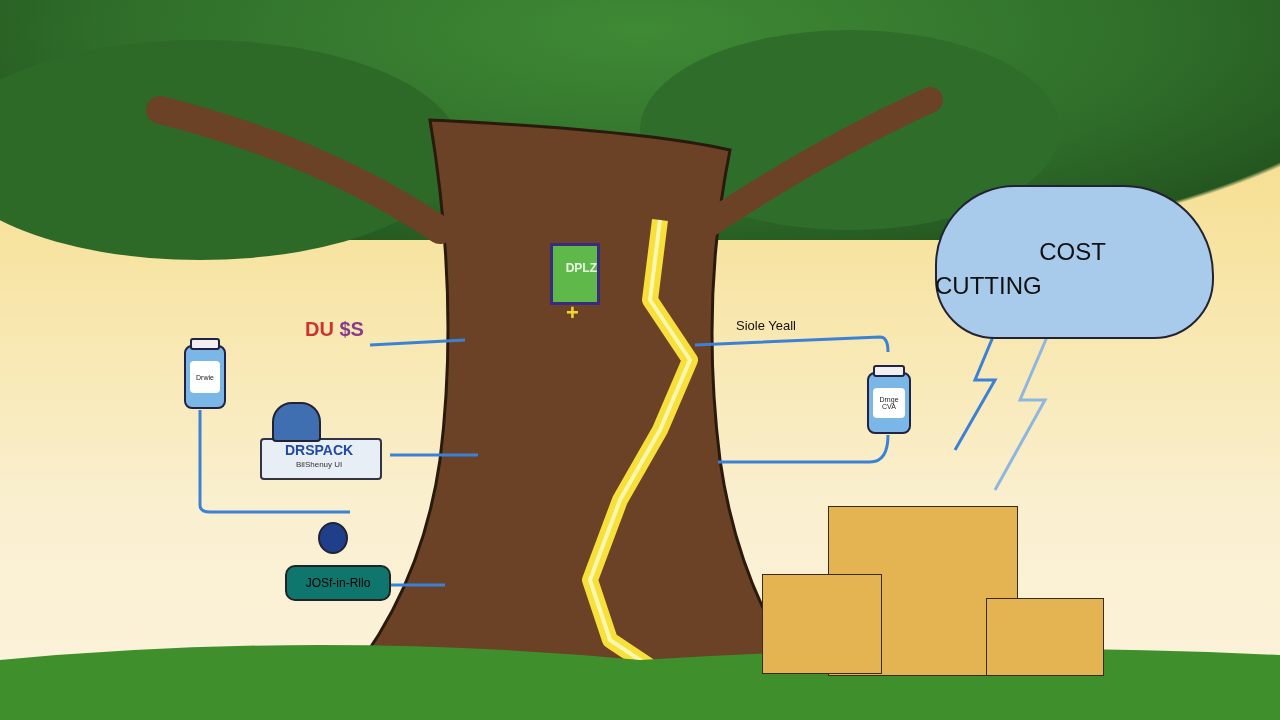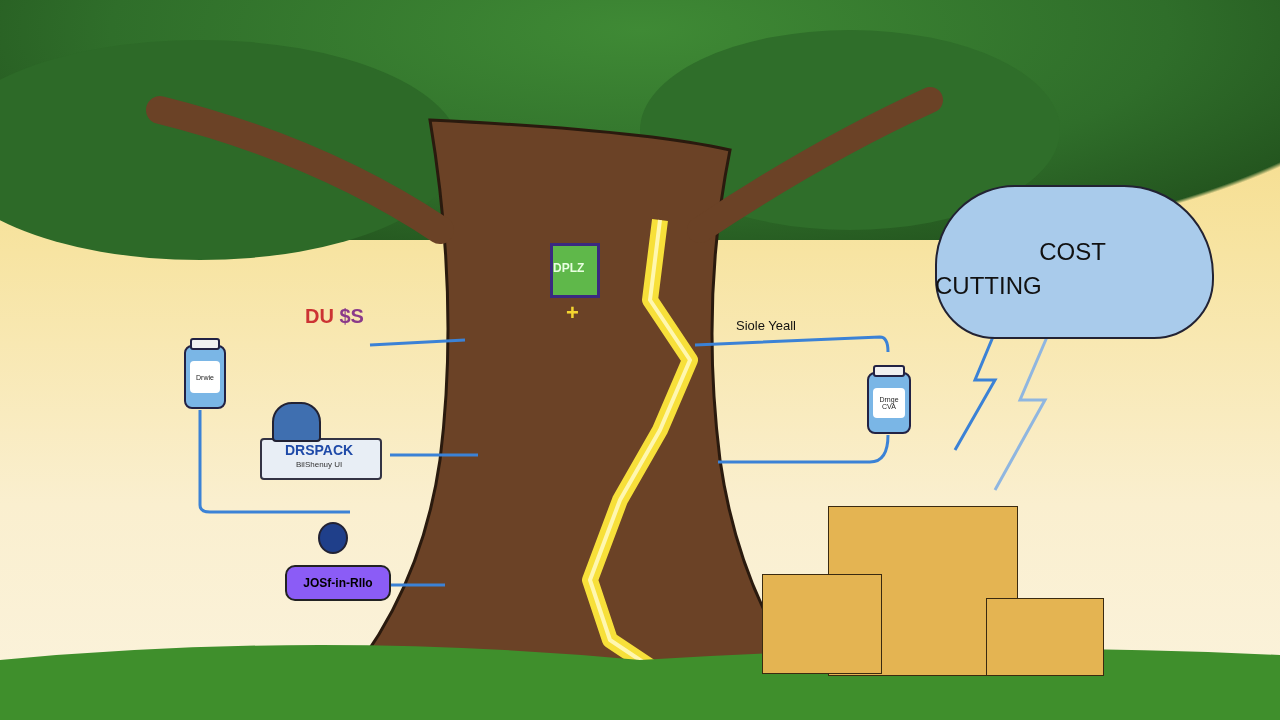--- a/index.html
+++ b/index.html
@@ -38,39 +38,39 @@
   <path d="M1000 320 L975 380 L995 380 L955 450" stroke="#3b82d6" stroke-width="3" fill="none"></path>
   <path d="M1050 330 L1020 400 L1045 400 L995 490" stroke="#8fb6e0" stroke-width="3" fill="none"></path>
 
   <path d="M0 660 Q320 630 640 660 Q960 640 1280 655 L1280 720 L0 720 Z" fill="#3f8f2c"></path>
 </svg>
 
 <div class="abs" style="left:935px; top:185px; width:275px; height:150px; background:#a9cbeb; border:2px solid #223; border-radius:80px 90px 60px 60px;"></div>
 <div class="abs label" style="left:935px; top:238px; width:275px; text-align:center; font-size:24px;">COST</div>
 <div class="abs label" style="left:935px; top:272px; width:275px; text-align:left; font-size:24px;">CUTTING</div>
 
-<div class="abs" style="left:305px; top:305px; font-size:20px; font-weight:bold; color:#c33;">
+<div class="abs" style="left:305px; top:318px; font-size:20px; font-weight:bold; color:#c33;">
   <span>DU</span>
   <span style="color:#8a3a8a;">$S</span>
 </div>
 
 <div class="jar" style="left:184px; top:345px; width:38px; height:60px;">
   <div class="cap"></div>
   <div class="lbl">Drwie</div>
 </div>
 
 <div class="abs" style="left:260px; top:438px; width:118px; height:38px; background:#e8eef5; border:2px solid #334; border-radius:4px;"></div>
 <div class="abs" style="left:272px; top:402px; width:45px; height:36px; background:#3f6fb0; border:2px solid #223; border-radius:20px 20px 4px 4px;"></div>
 <div class="abs" style="left:285px; top:442px; font-size:14px; font-weight:bold; color:#1f4aa8;">DRSPACK</div>
 <div class="abs" style="left:296px; top:460px; font-size:8px; color:#333;">BilShenuy UI</div>
 
 <div class="abs" style="left:318px; top:522px; width:26px; height:28px; background:#1f3f8a; border-radius:50%; border:2px solid #223;"></div>
-<div class="abs" style="left:285px; top:565px; width:102px; height:32px; line-height:32px; text-align:center; background:#8b5cf6; border:2px solid #222; border-radius:10px; font-size:12px; font-weight:bold;">JOSf-in-Rllo</div>
+<div class="abs" style="left:285px; top:565px; width:102px; height:32px; line-height:32px; text-align:center; background:#0f766e; border:2px solid #222; border-radius:10px; font-size:12px; font-weight:normal;">JOSf-in-Rllo</div>
 
-<div class="abs" style="left:550px; top:243px; width:50px; height:55px; background:#5fb84a; border:3px solid #3a2a80; box-sizing:border-box; font-size:12px; font-weight:bold; color:#e8ffe0; text-align:left; line-height:44px;">DPLZ</div>
+<div class="abs" style="left:550px; top:243px; width:50px; height:62px; background:#5fb84a; border:3px solid #3a2a80; box-sizing:border-box; font-size:12px; font-weight:bold; color:#e8ffe0; text-align:right; line-height:44px;">DPLZ</div>
 <div class="abs" style="left:566px; top:300px; font-size:22px; font-weight:bold; color:#f4d530;">+</div>
 
 <div class="abs label" style="left:736px; top:318px; font-size:13px;">Siole Yeall</div>
 <div class="jar" style="left:867px; top:372px; width:40px; height:58px;">
   <div class="cap"></div>
   <div class="lbl">Drnge CVA</div>
 </div>
 
 <div class="abs" style="left:0; top:0;">
   <div class="box" style="left:828px; top:506px; width:190px; height:170px;"></div>

